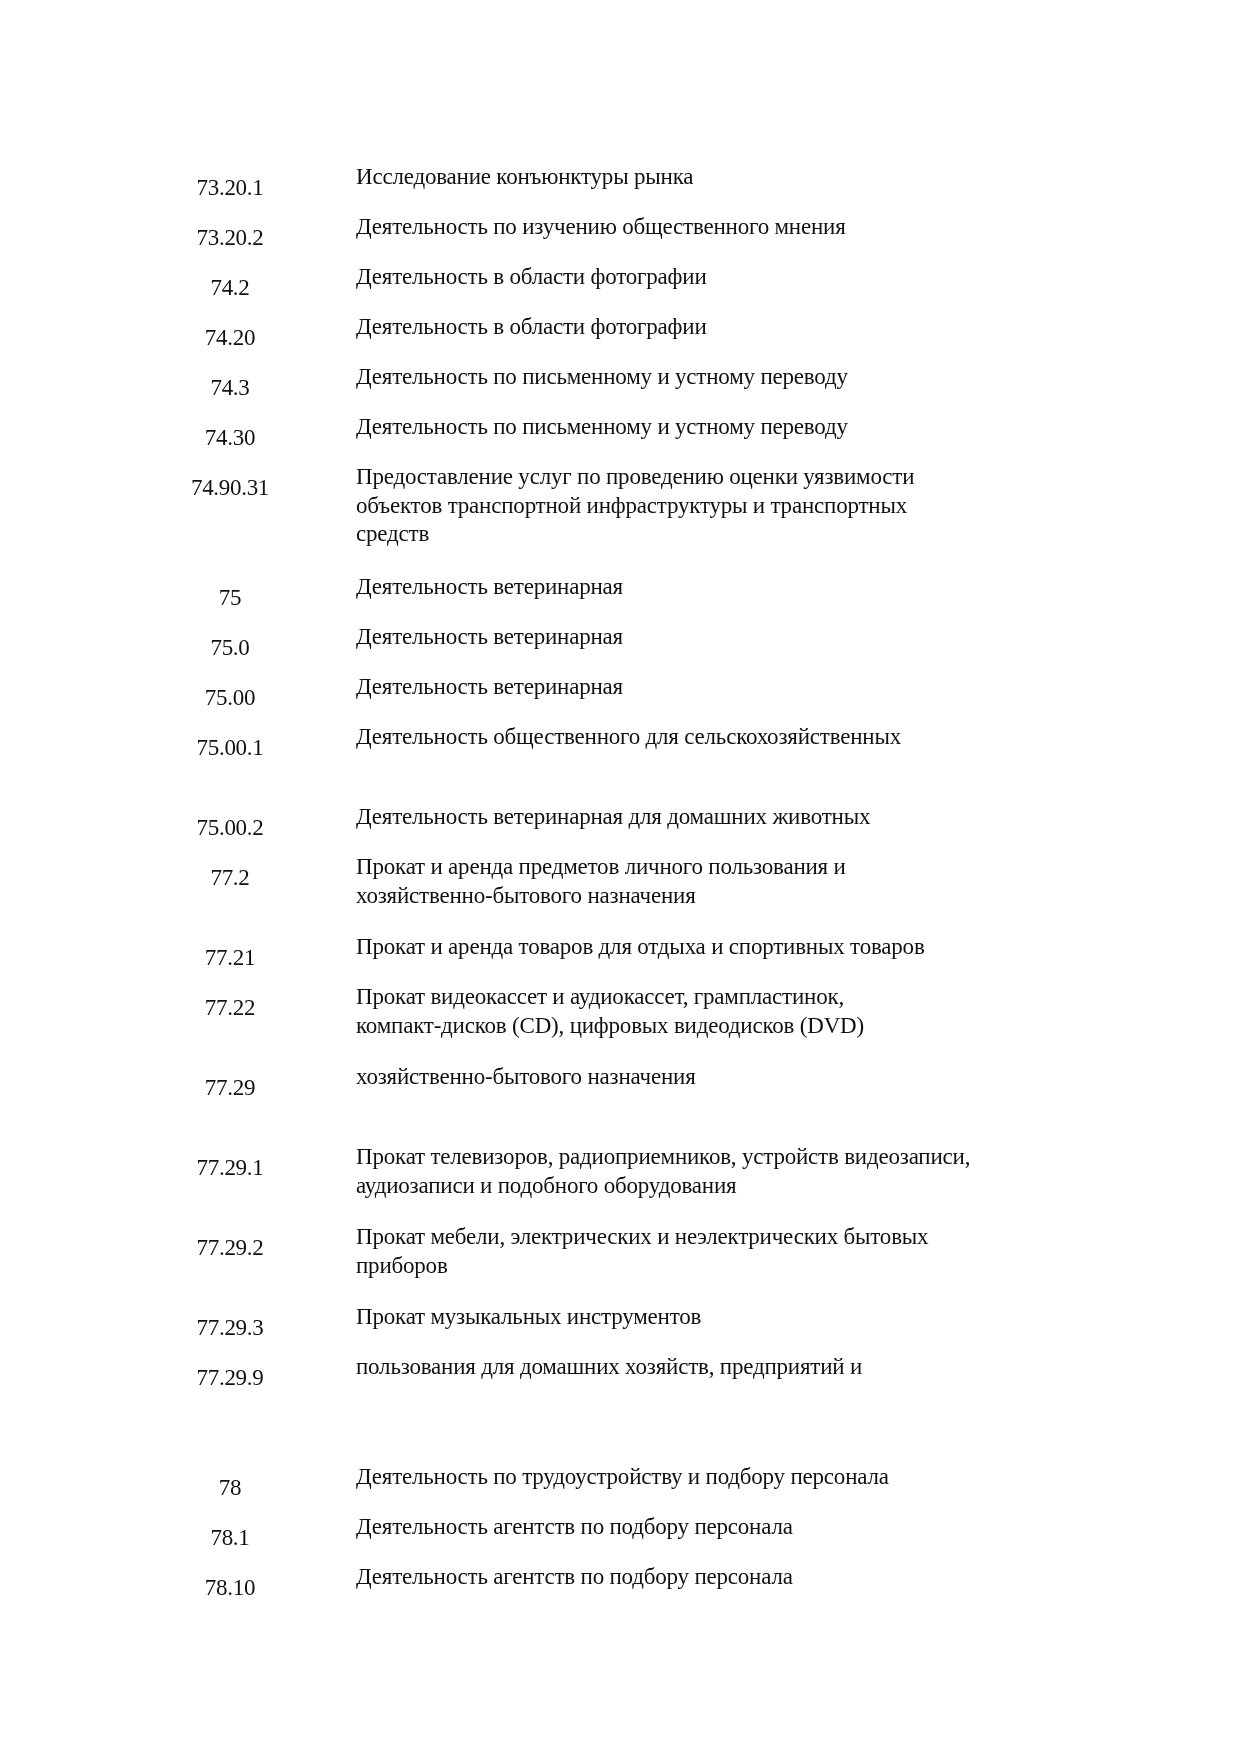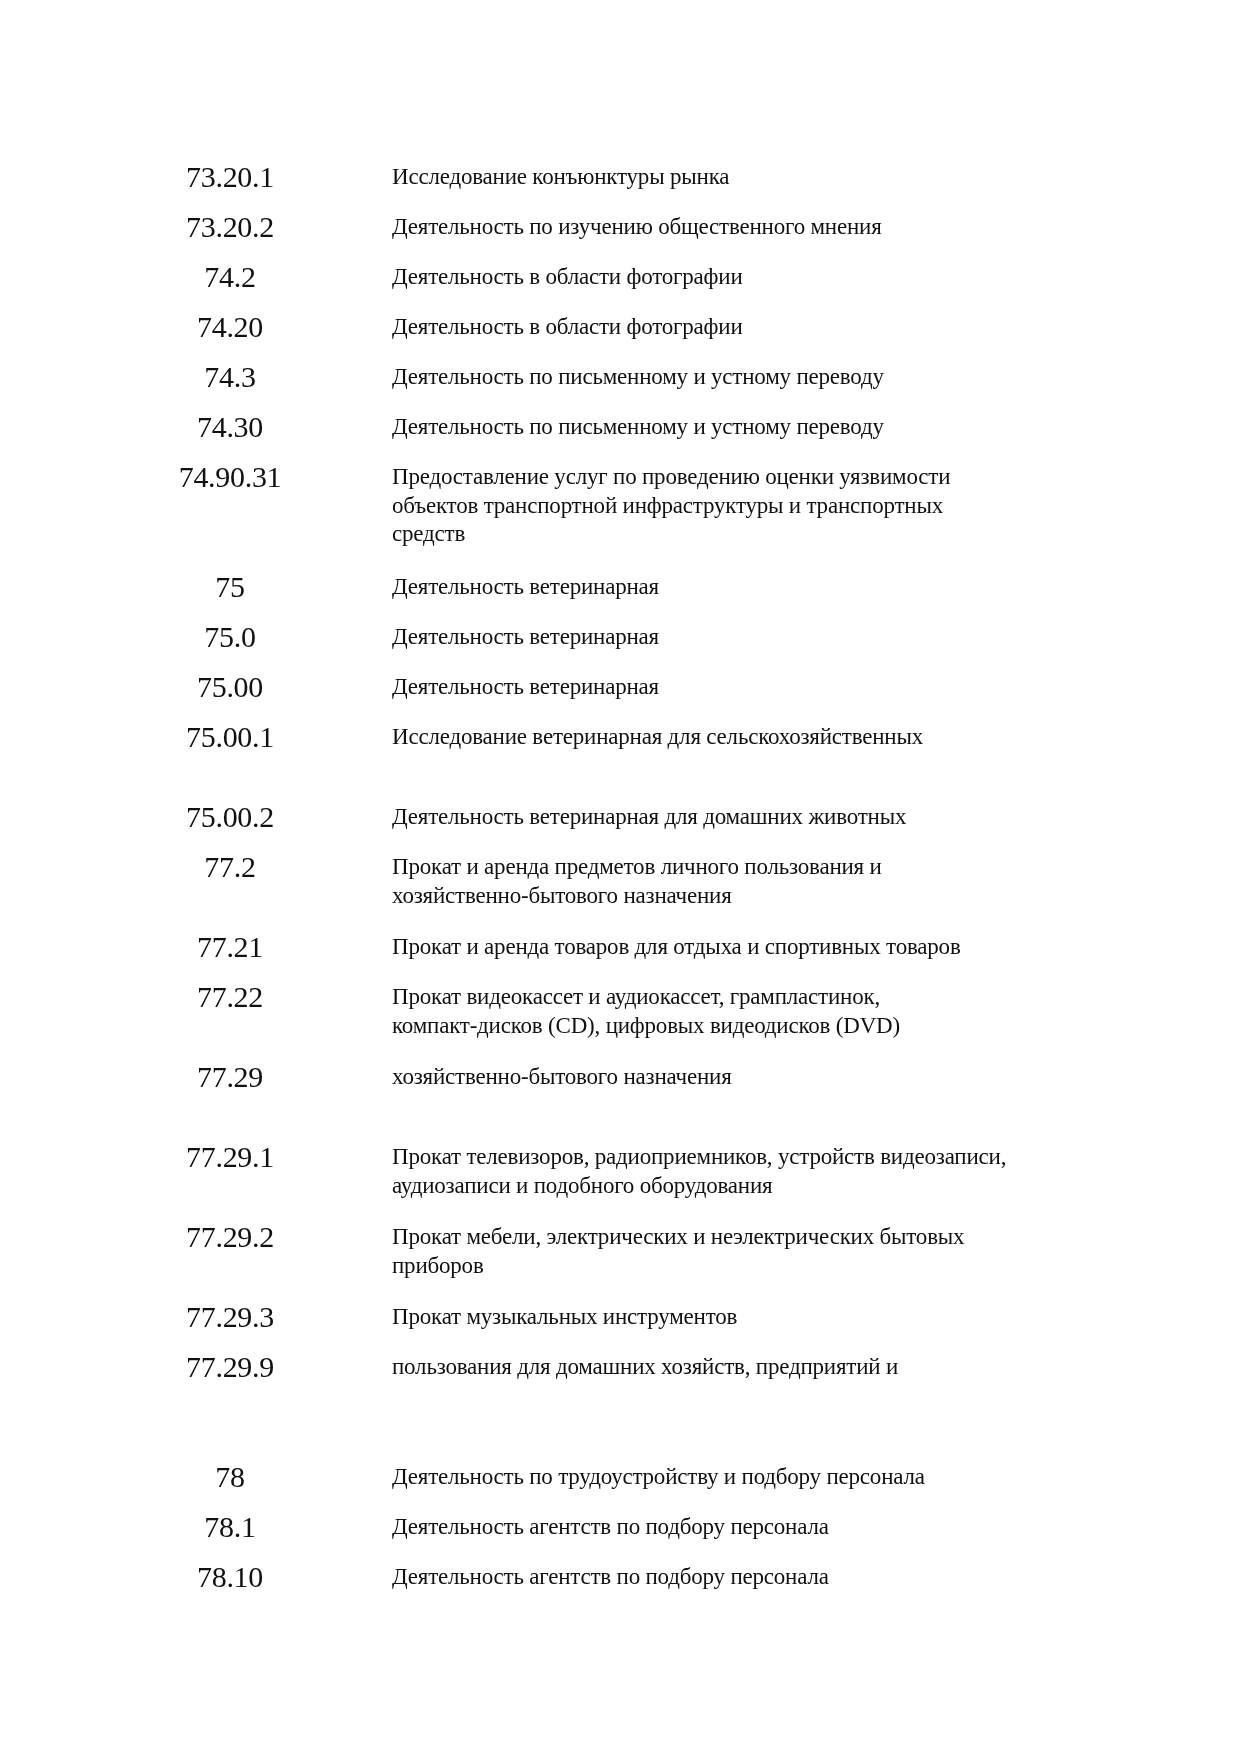--- a/index.html
+++ b/index.html
@@ -32,32 +32,32 @@
     .entry {
       position: absolute;
       left: 0;
       width: 1240px;
     }
     .code {
       position: absolute;
       left: 160px;
       width: 140px;
       text-align: center;
-      font-size: 30px;
+      font-size: 23px;
       line-height: 28px;
       letter-spacing: -0.3px;
+      margin-top: 11px;
     }
     .desc {
       position: absolute;
       left: 356px;
       width: 720px;
       font-size: 23px;
       line-height: 28.5px;
       letter-spacing: -0.2px;
-      margin-left: 36px;
     }
   </style>
 </head>
 <body>
 
 <div class="page">
   <div class="entries" id="entries">
       <div class="entry" style="top: 163px;">
         <div class="code">73.20.1</div>
         <div class="desc">
@@ -116,21 +116,21 @@
       </div>
       <div class="entry" style="top: 673px;">
         <div class="code">75.00</div>
         <div class="desc">
           <div>Деятельность ветеринарная</div>
         </div>
       </div>
       <div class="entry" style="top: 723px;">
         <div class="code">75.00.1</div>
         <div class="desc">
-          <div>Исследование ветеринарная для сельскохозяйственных</div>
+          <div>Деятельность общественного для сельскохозяйственных</div>
         </div>
       </div>
       <div class="entry" style="top: 803px;">
         <div class="code">75.00.2</div>
         <div class="desc">
           <div>Деятельность ветеринарная для домашних животных</div>
         </div>
       </div>
       <div class="entry" style="top: 853px;">
         <div class="code">77.2</div>

